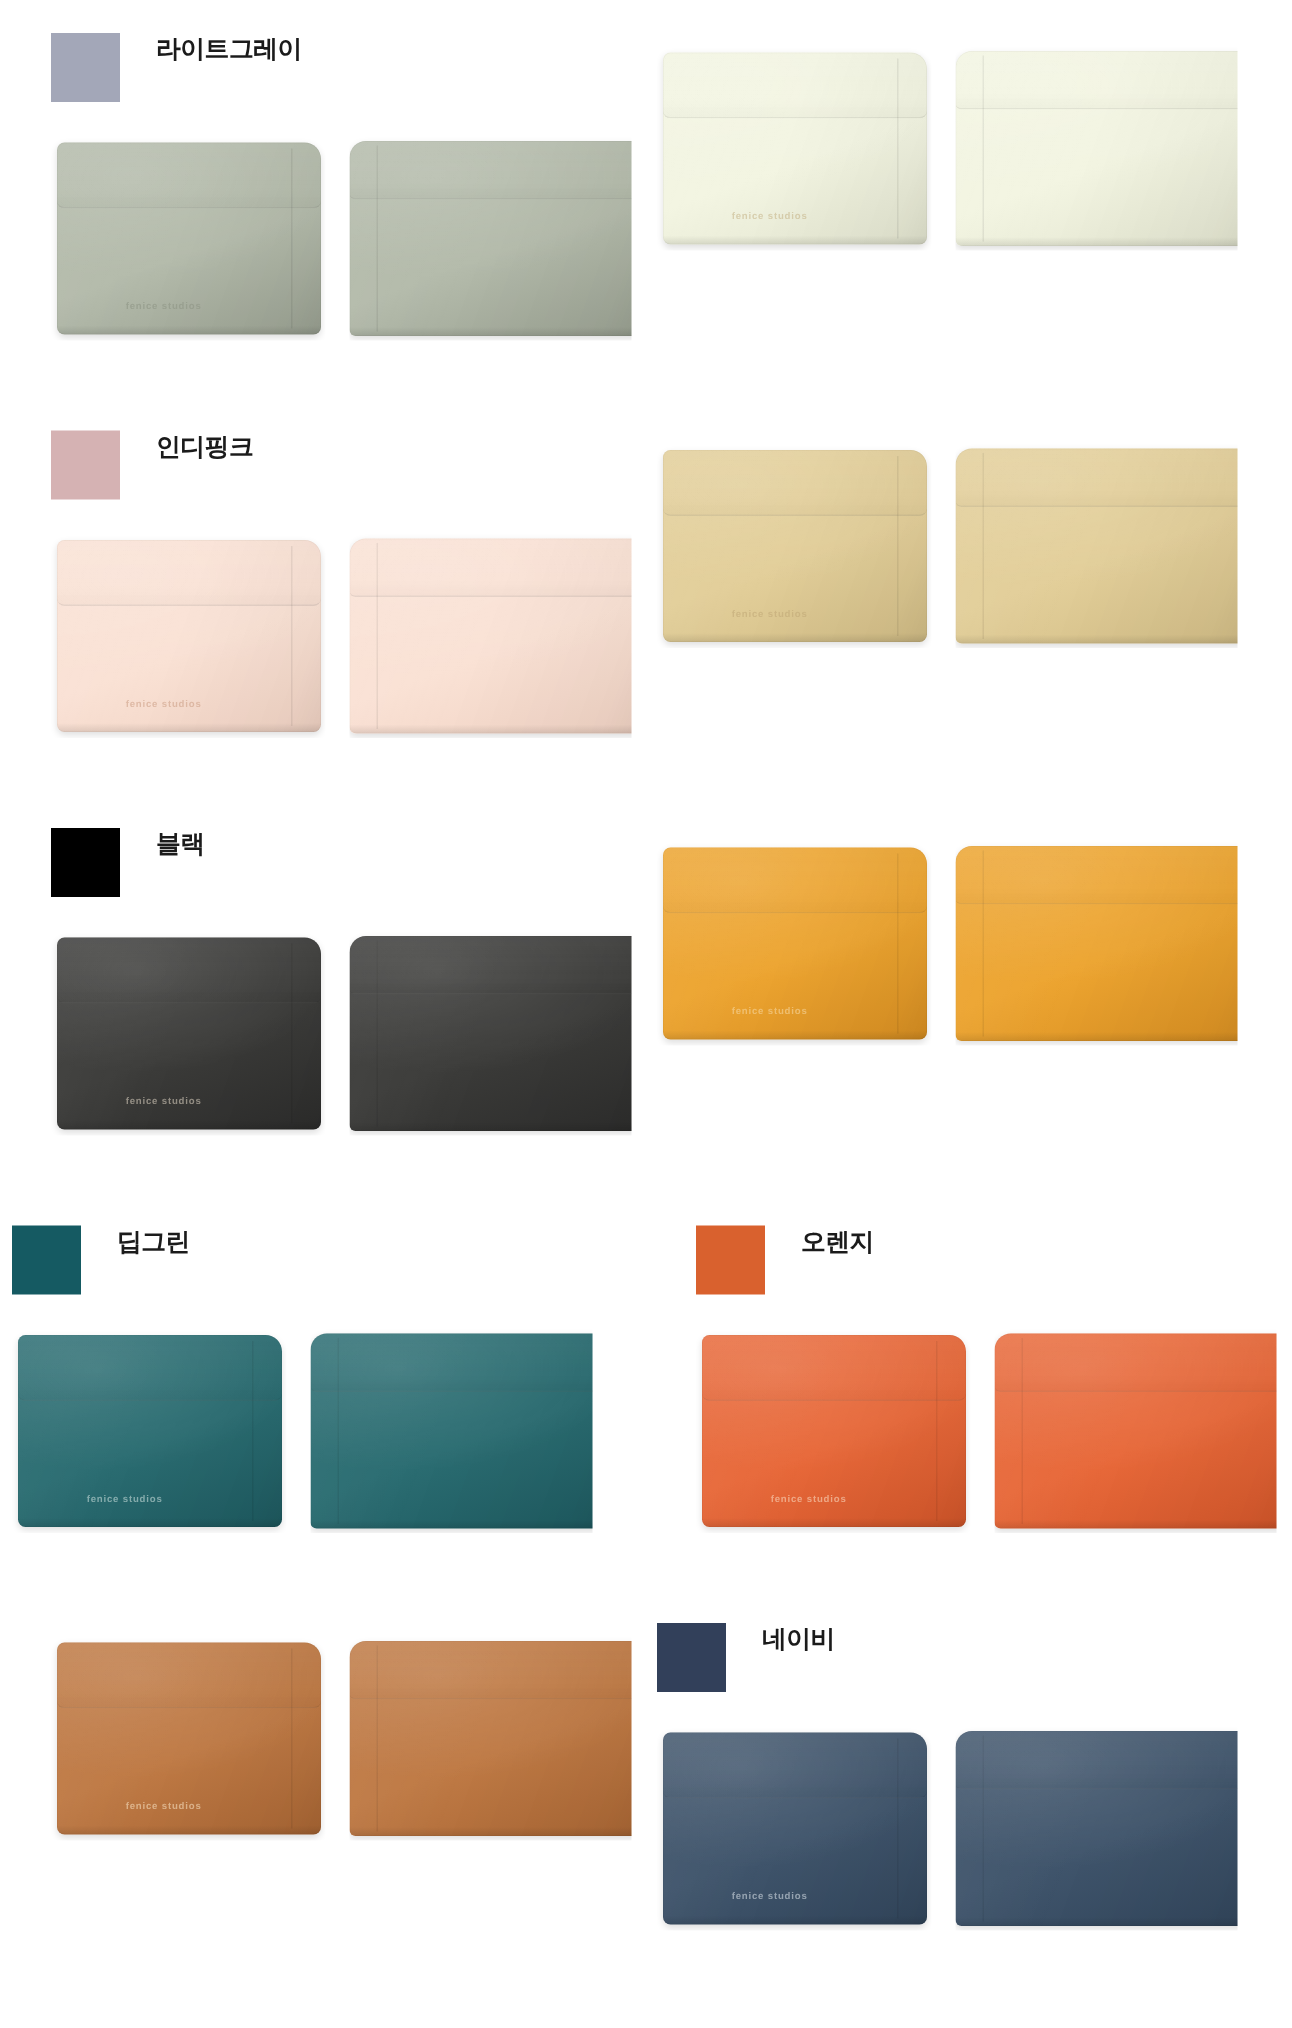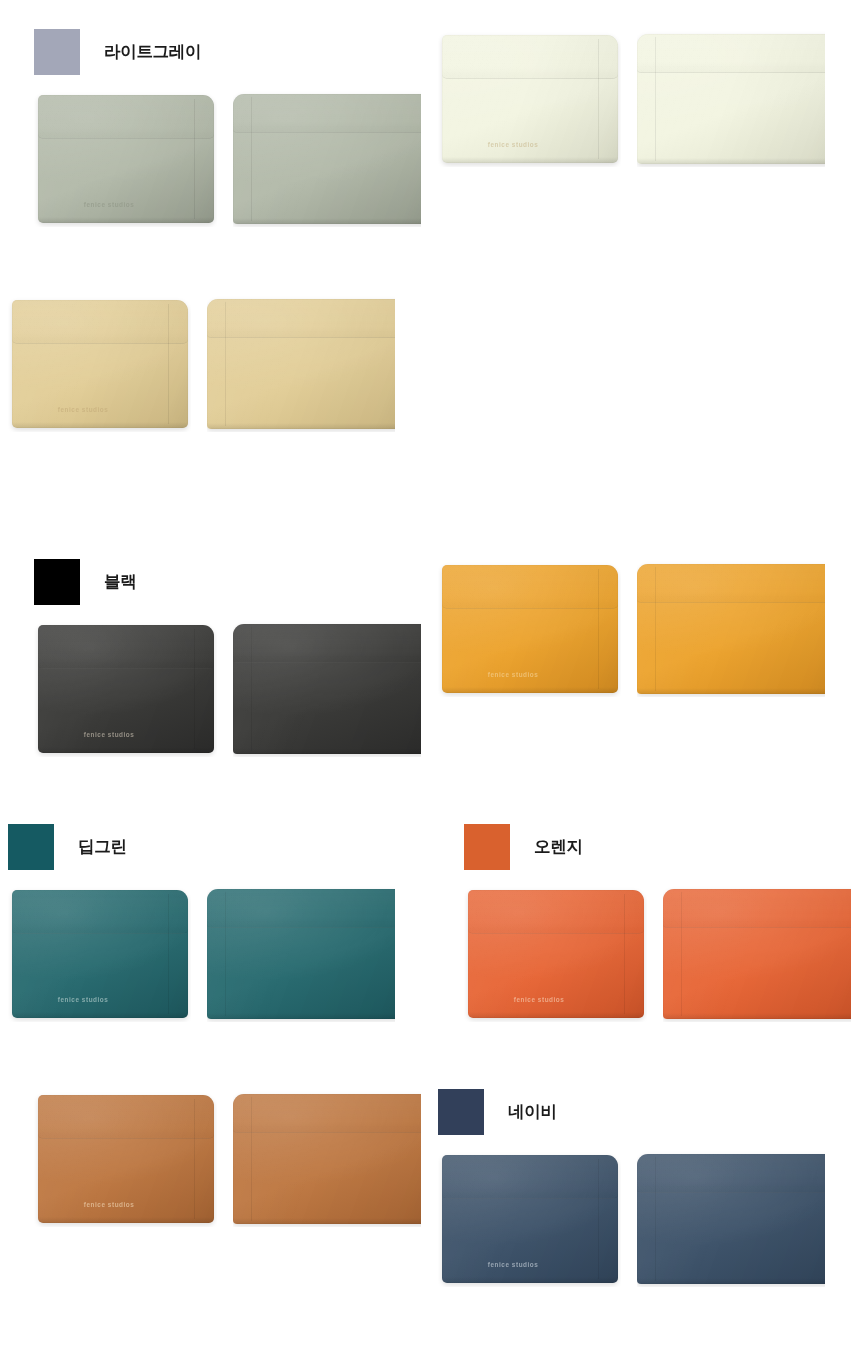--- a/index.html
+++ b/index.html
@@ -26,21 +26,21 @@
   }
 
   .color-cell {
     width: 430px;
     position: relative;
   }
 
   
   .cell-head {
     display: flex;
-    align-items: center;
+    align-items: flex-start;
     height: 60px;
     padding-left: 34px;
   }
   .cell-head.indent-b { padding-left: 8px; }
 
   .swatch {
     width: 46px;
     height: 46px;
     flex: 0 0 auto;
   }
@@ -208,20 +208,45 @@
               <div class="side-seam"></div>
               <div class="sheen"></div>
               <div class="lip"></div>
             </div>
           </div>
         </div>
       </div>
     </div>
     <div class="color-row">
       <div class="color-cell">
+        <div class="cell-head">
+          <div class="swatch" title="인디핑크" style="background: rgb(213, 178, 179);"></div>
+          <div class="color-label">인디핑크</div>
+        </div>
+        <div class="product-pair">
+          <div class="product-shot shot-front">
+            <div class="wallet" style="background: linear-gradient(160deg, rgb(250, 226, 213) 0%, rgb(250, 226, 213) 55%, rgb(240, 210, 195) 100%); box-shadow: rgba(0, 0, 0, 0.13) 0px 2px 5px, rgba(0, 0, 0, 0.05) 0px 0px 0px 0.5px inset;">
+              <div class="pocket"></div>
+              <div class="side-seam"></div>
+              <div class="sheen"></div>
+              <div class="lip"></div>
+              <div class="brand" style="color: rgb(208, 164, 140);">fenice studios</div>
+            </div>
+          </div>
+          <div class="product-shot shot-back back">
+            <div class="wallet" style="background: linear-gradient(160deg, rgb(250, 226, 213) 0%, rgb(250, 226, 213) 55%, rgb(240, 210, 195) 100%); box-shadow: rgba(0, 0, 0, 0.13) 0px 2px 5px, rgba(0, 0, 0, 0.05) 0px 0px 0px 0.5px inset;">
+              <div class="pocket"></div>
+              <div class="side-seam"></div>
+              <div class="sheen"></div>
+              <div class="lip"></div>
+            </div>
+          </div>
+        </div>
+      </div>
+      <div class="color-cell">
         <div class="product-pair indent-b">
           <div class="product-shot shot-front">
             <div class="wallet" style="background: linear-gradient(160deg, rgb(227, 207, 154) 0%, rgb(227, 207, 154) 55%, rgb(210, 189, 134) 100%); box-shadow: rgba(0, 0, 0, 0.13) 0px 2px 5px, rgba(0, 0, 0, 0.05) 0px 0px 0px 0.5px inset;">
               <div class="pocket"></div>
               <div class="side-seam"></div>
               <div class="sheen"></div>
               <div class="lip"></div>
               <div class="brand" style="color: rgb(195, 171, 121);">fenice studios</div>
             </div>
           </div>

